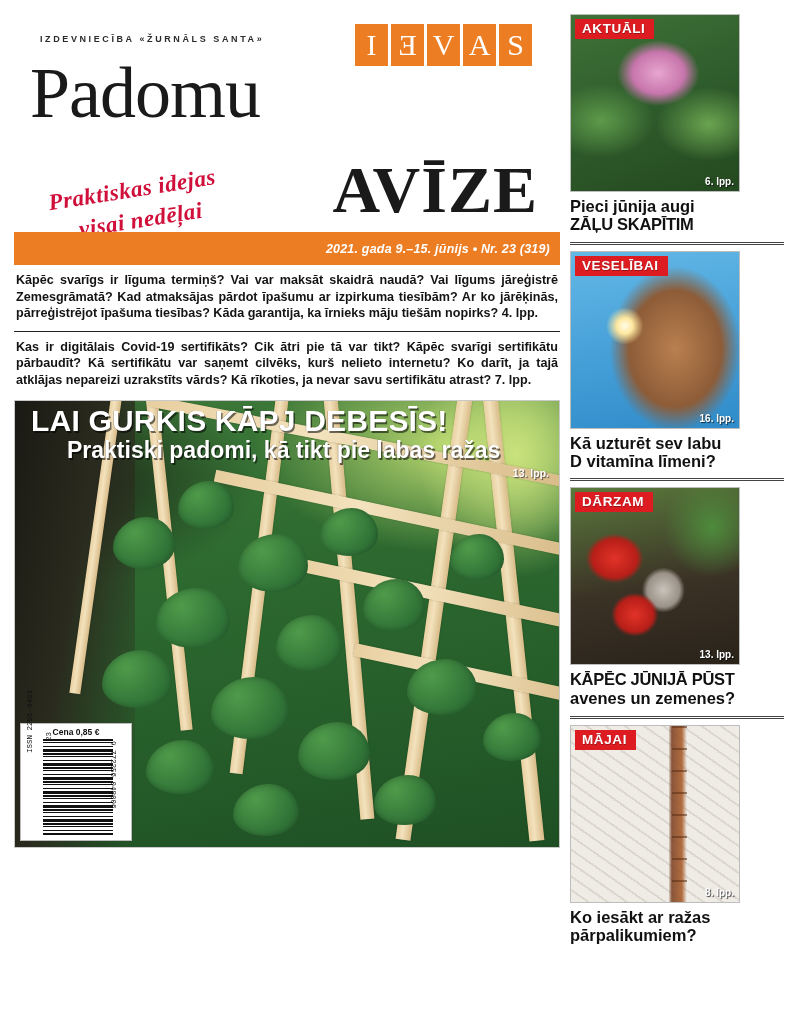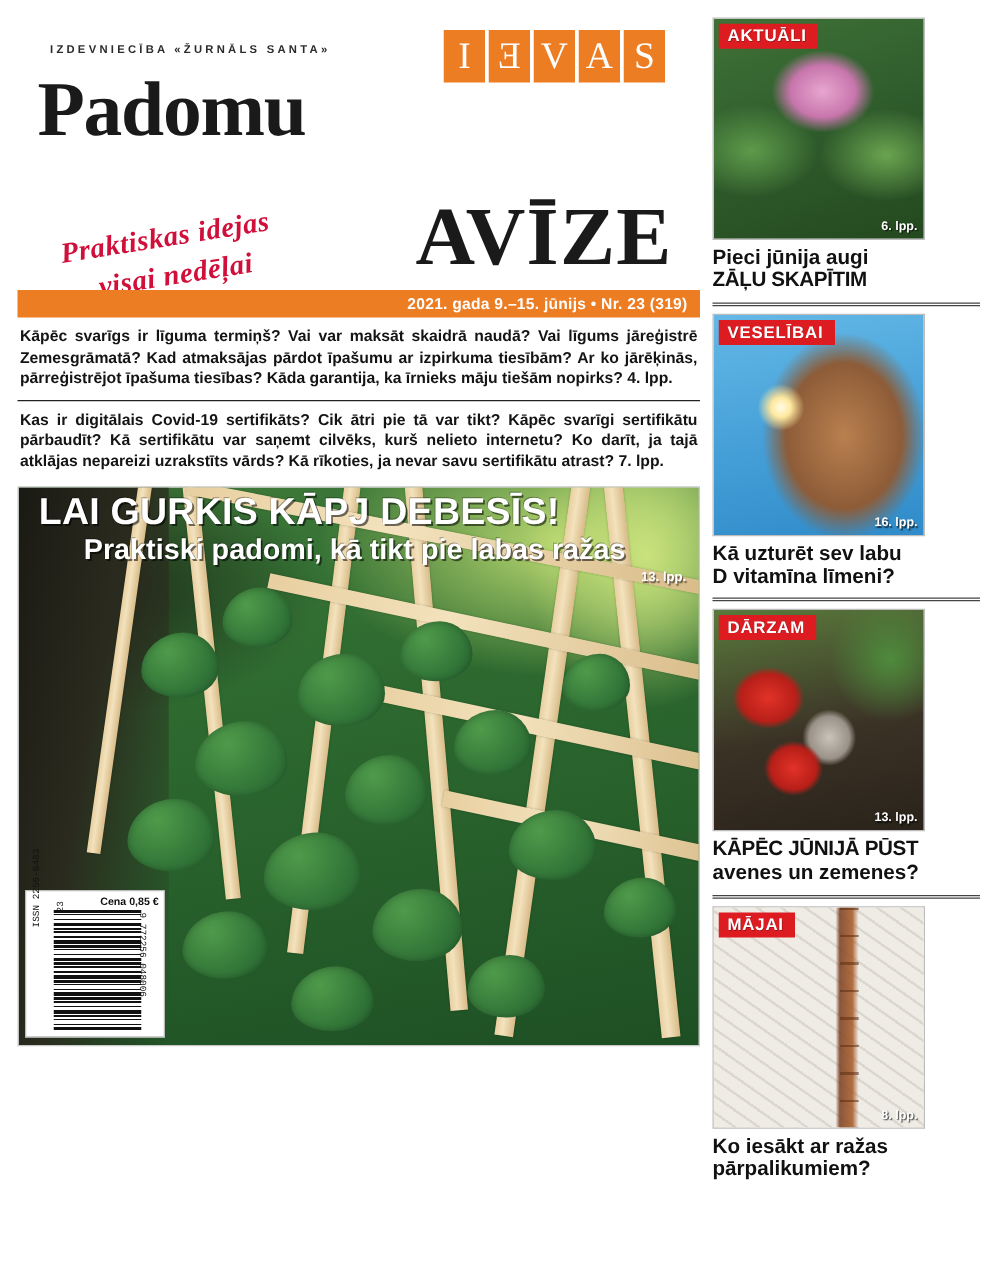--- a/index.html
+++ b/index.html
@@ -41,22 +41,22 @@
     display: flex; align-items: center; justify-content: center;
     color: #ffffff;
     font-family: "Liberation Serif", serif;
     font-size: 30px; line-height: 1;
   }
   .ievas-logo .cell.flip { transform: scaleX(-1); }
 
   .title-padomu {
     position: absolute; left: 16px; top: 46px;
     font-family: "Liberation Serif", serif;
-    font-size: 62px; line-height: 0.92;
-    font-weight: 700; color: #1a1a1a;
+    font-size: 72px; line-height: 0.92;
+    font-weight: 400; color: #1a1a1a;
     letter-spacing: -1px;
   }
   .title-avize {
     position: absolute; right: 22px; top: 148px;
     font-family: "Liberation Serif", serif;
     font-size: 66px; line-height: 0.86;
     font-weight: 700; color: #1a1a1a;
     letter-spacing: 1px;
   }
   .tagline {
@@ -65,25 +65,26 @@
     color: #D0103A;
     font-family: "Liberation Serif", serif;
     font-style: italic; font-weight: 700;
     font-size: 23px; line-height: 1.35;
     letter-spacing: 0.5px;
   }
   .tagline .l2 { display: block; margin-left: 26px; }
 
   .datebar {
     position: relative;
-    height: 22px; background: #ED7D23;
+    height: 33px; background: #ED7D23;
     display: flex; align-items: center; justify-content: flex-end;
     padding-right: 10px;
     color: #ffffff; font-size: 12.5px; font-weight: 700;
     letter-spacing: 0.2px;
+    font-style: italic;
   }
 
   
   .story { padding-top: 7px; }
   .rule { border-top: 1.2px solid #222; margin-top: 6px; }
 
   .hl-purple {
     color: #9B2B8E;
     font-size: 37px; line-height: 1.01;
     font-weight: 700; letter-spacing: -0.8px;
@@ -166,21 +167,21 @@
   
   .barcode-box {
     position: absolute; left: 5px; bottom: 6px;
     width: 112px; height: 118px;
     background: #ffffff;
     border: 1px solid #bbb;
     z-index: 6;
     padding: 3px 4px 4px 4px;
   }
   .price {
-    text-align: right; font-size: 8.5px; font-weight: 600;
+    text-align: center; font-size: 8.5px; font-weight: 600;
     color: #111; margin-bottom: 2px;
   }
   .bc-area { position: relative; height: 98px; }
   .bc-bars {
     position: absolute; left: 18px; top: 0;
     width: 70px; height: 96px;
     background: repeating-linear-gradient(
       to bottom,
       #111 0 2px, #fff 2px 3px, #111 3px 4px, #fff 4px 7px,
       #111 7px 8px, #fff 8px 10px, #111 10px 13px, #fff 13px 14px);

